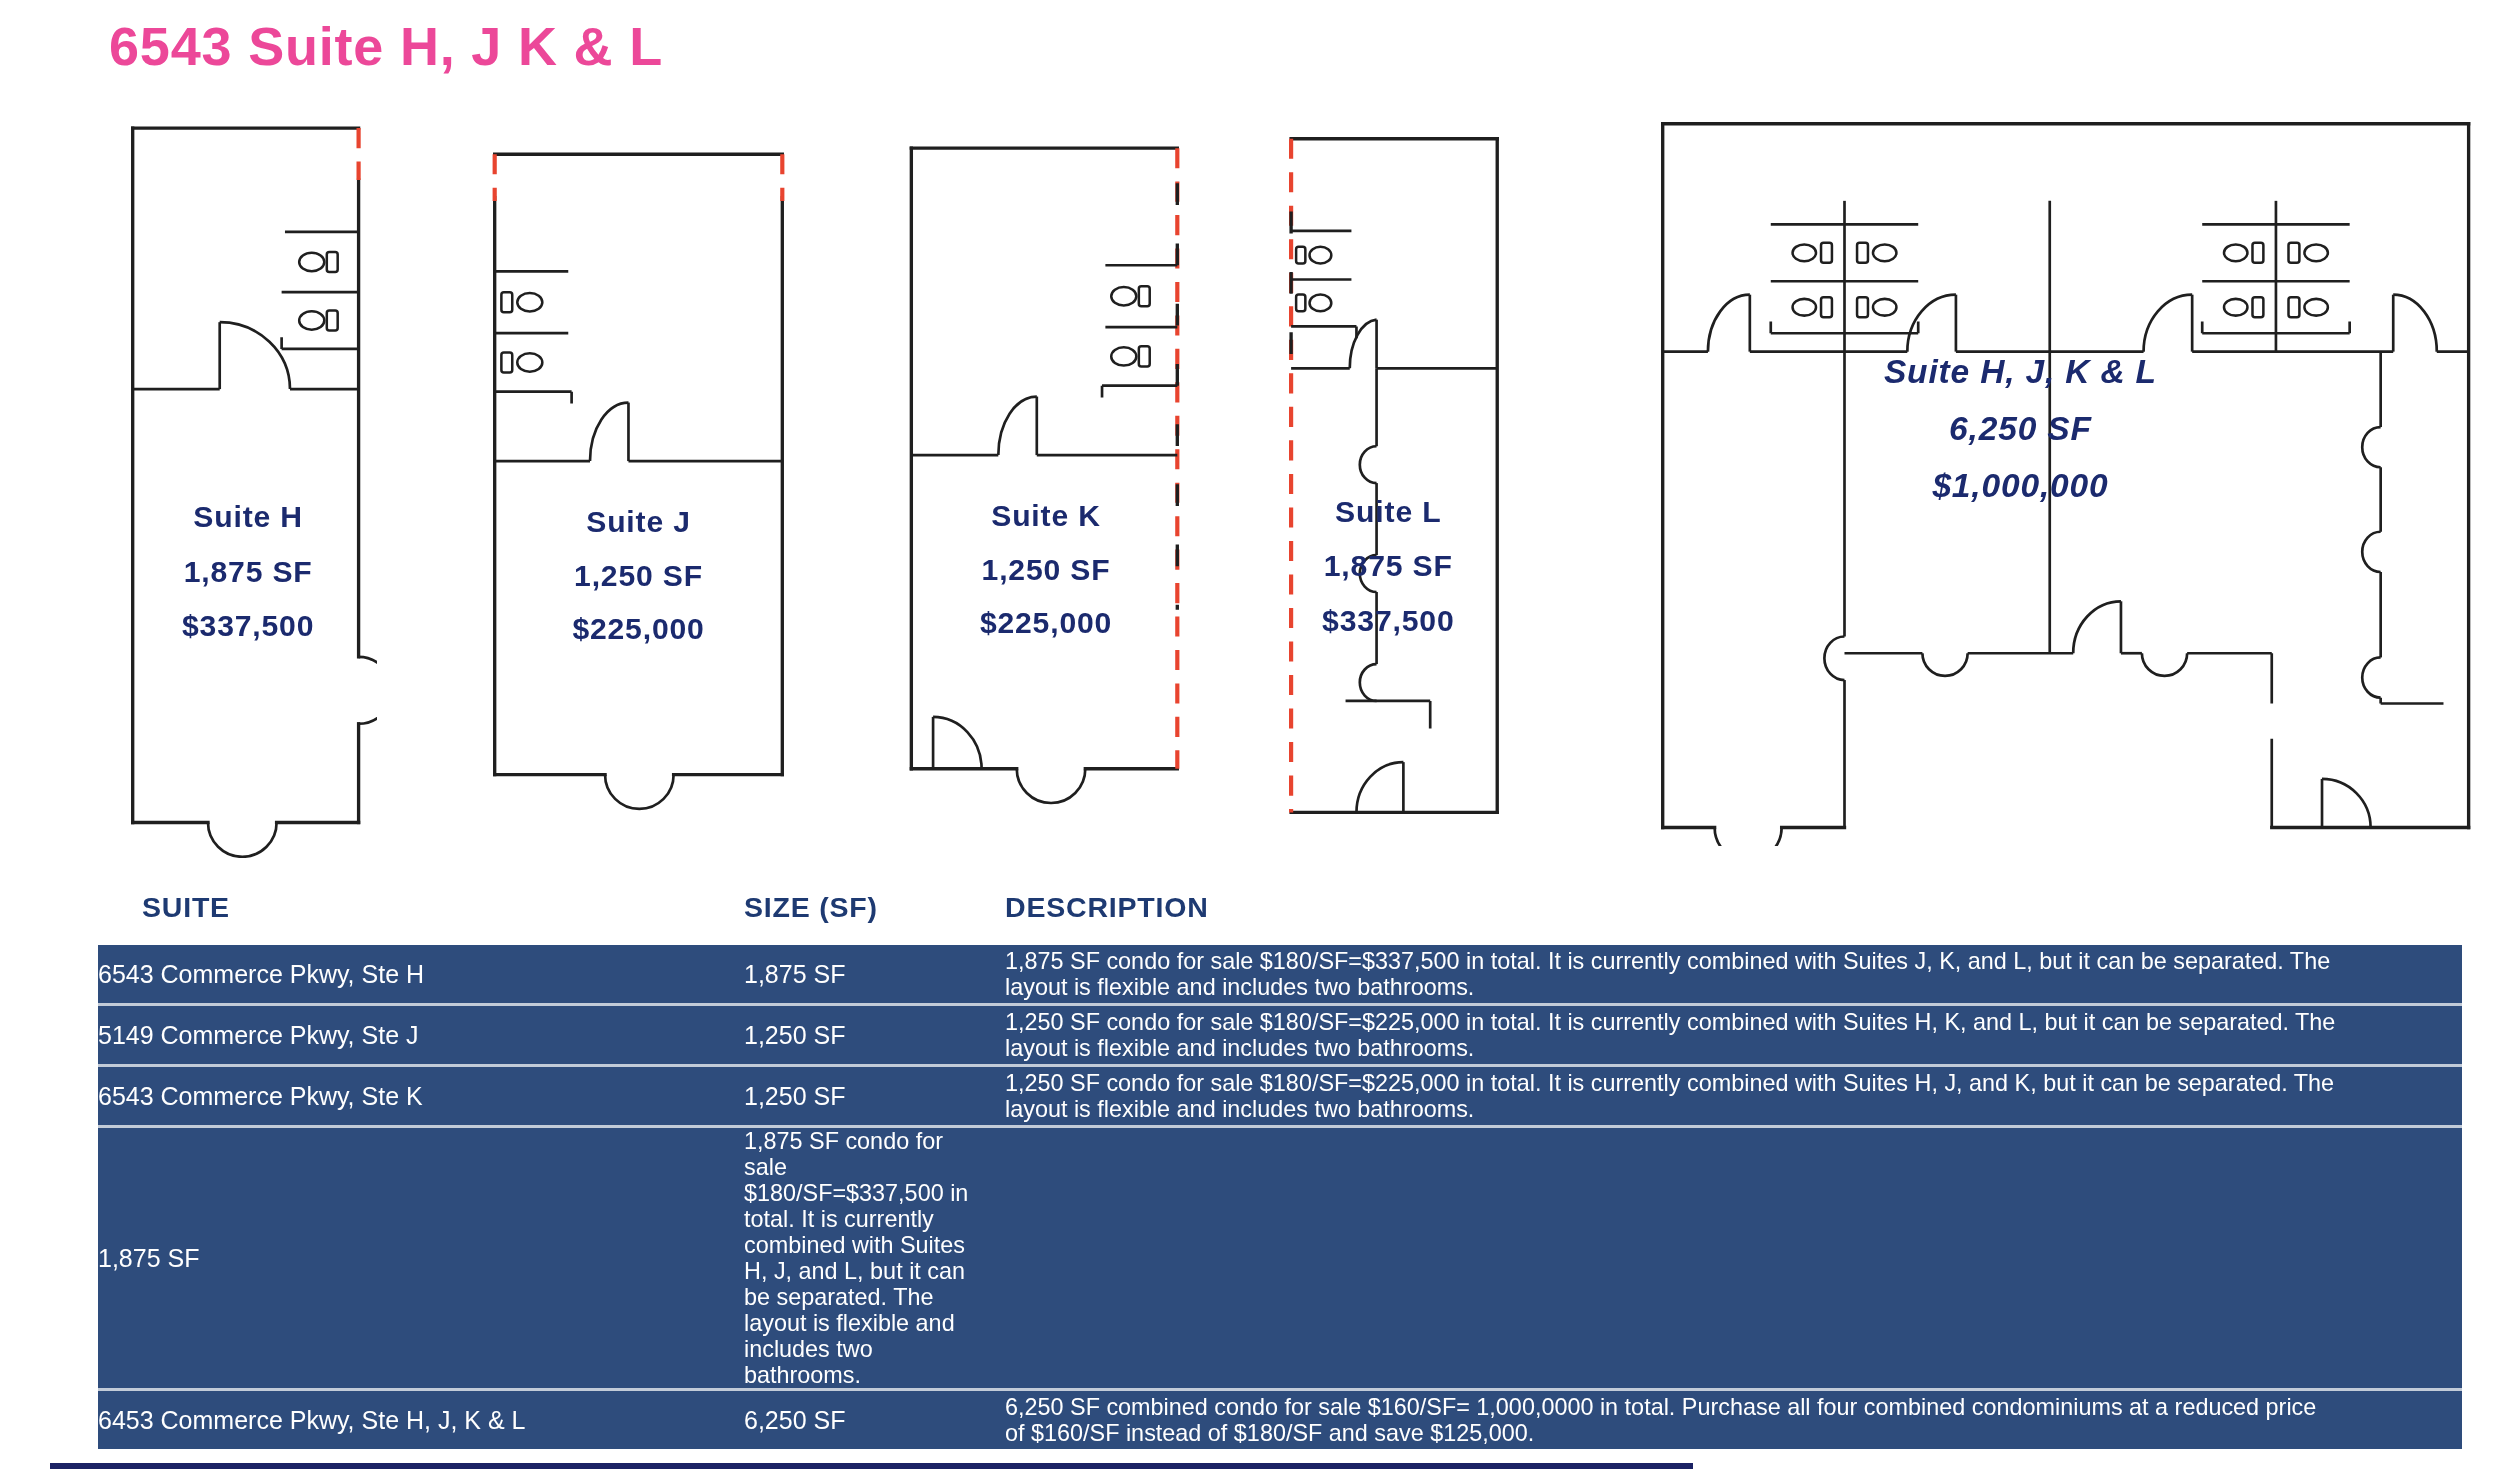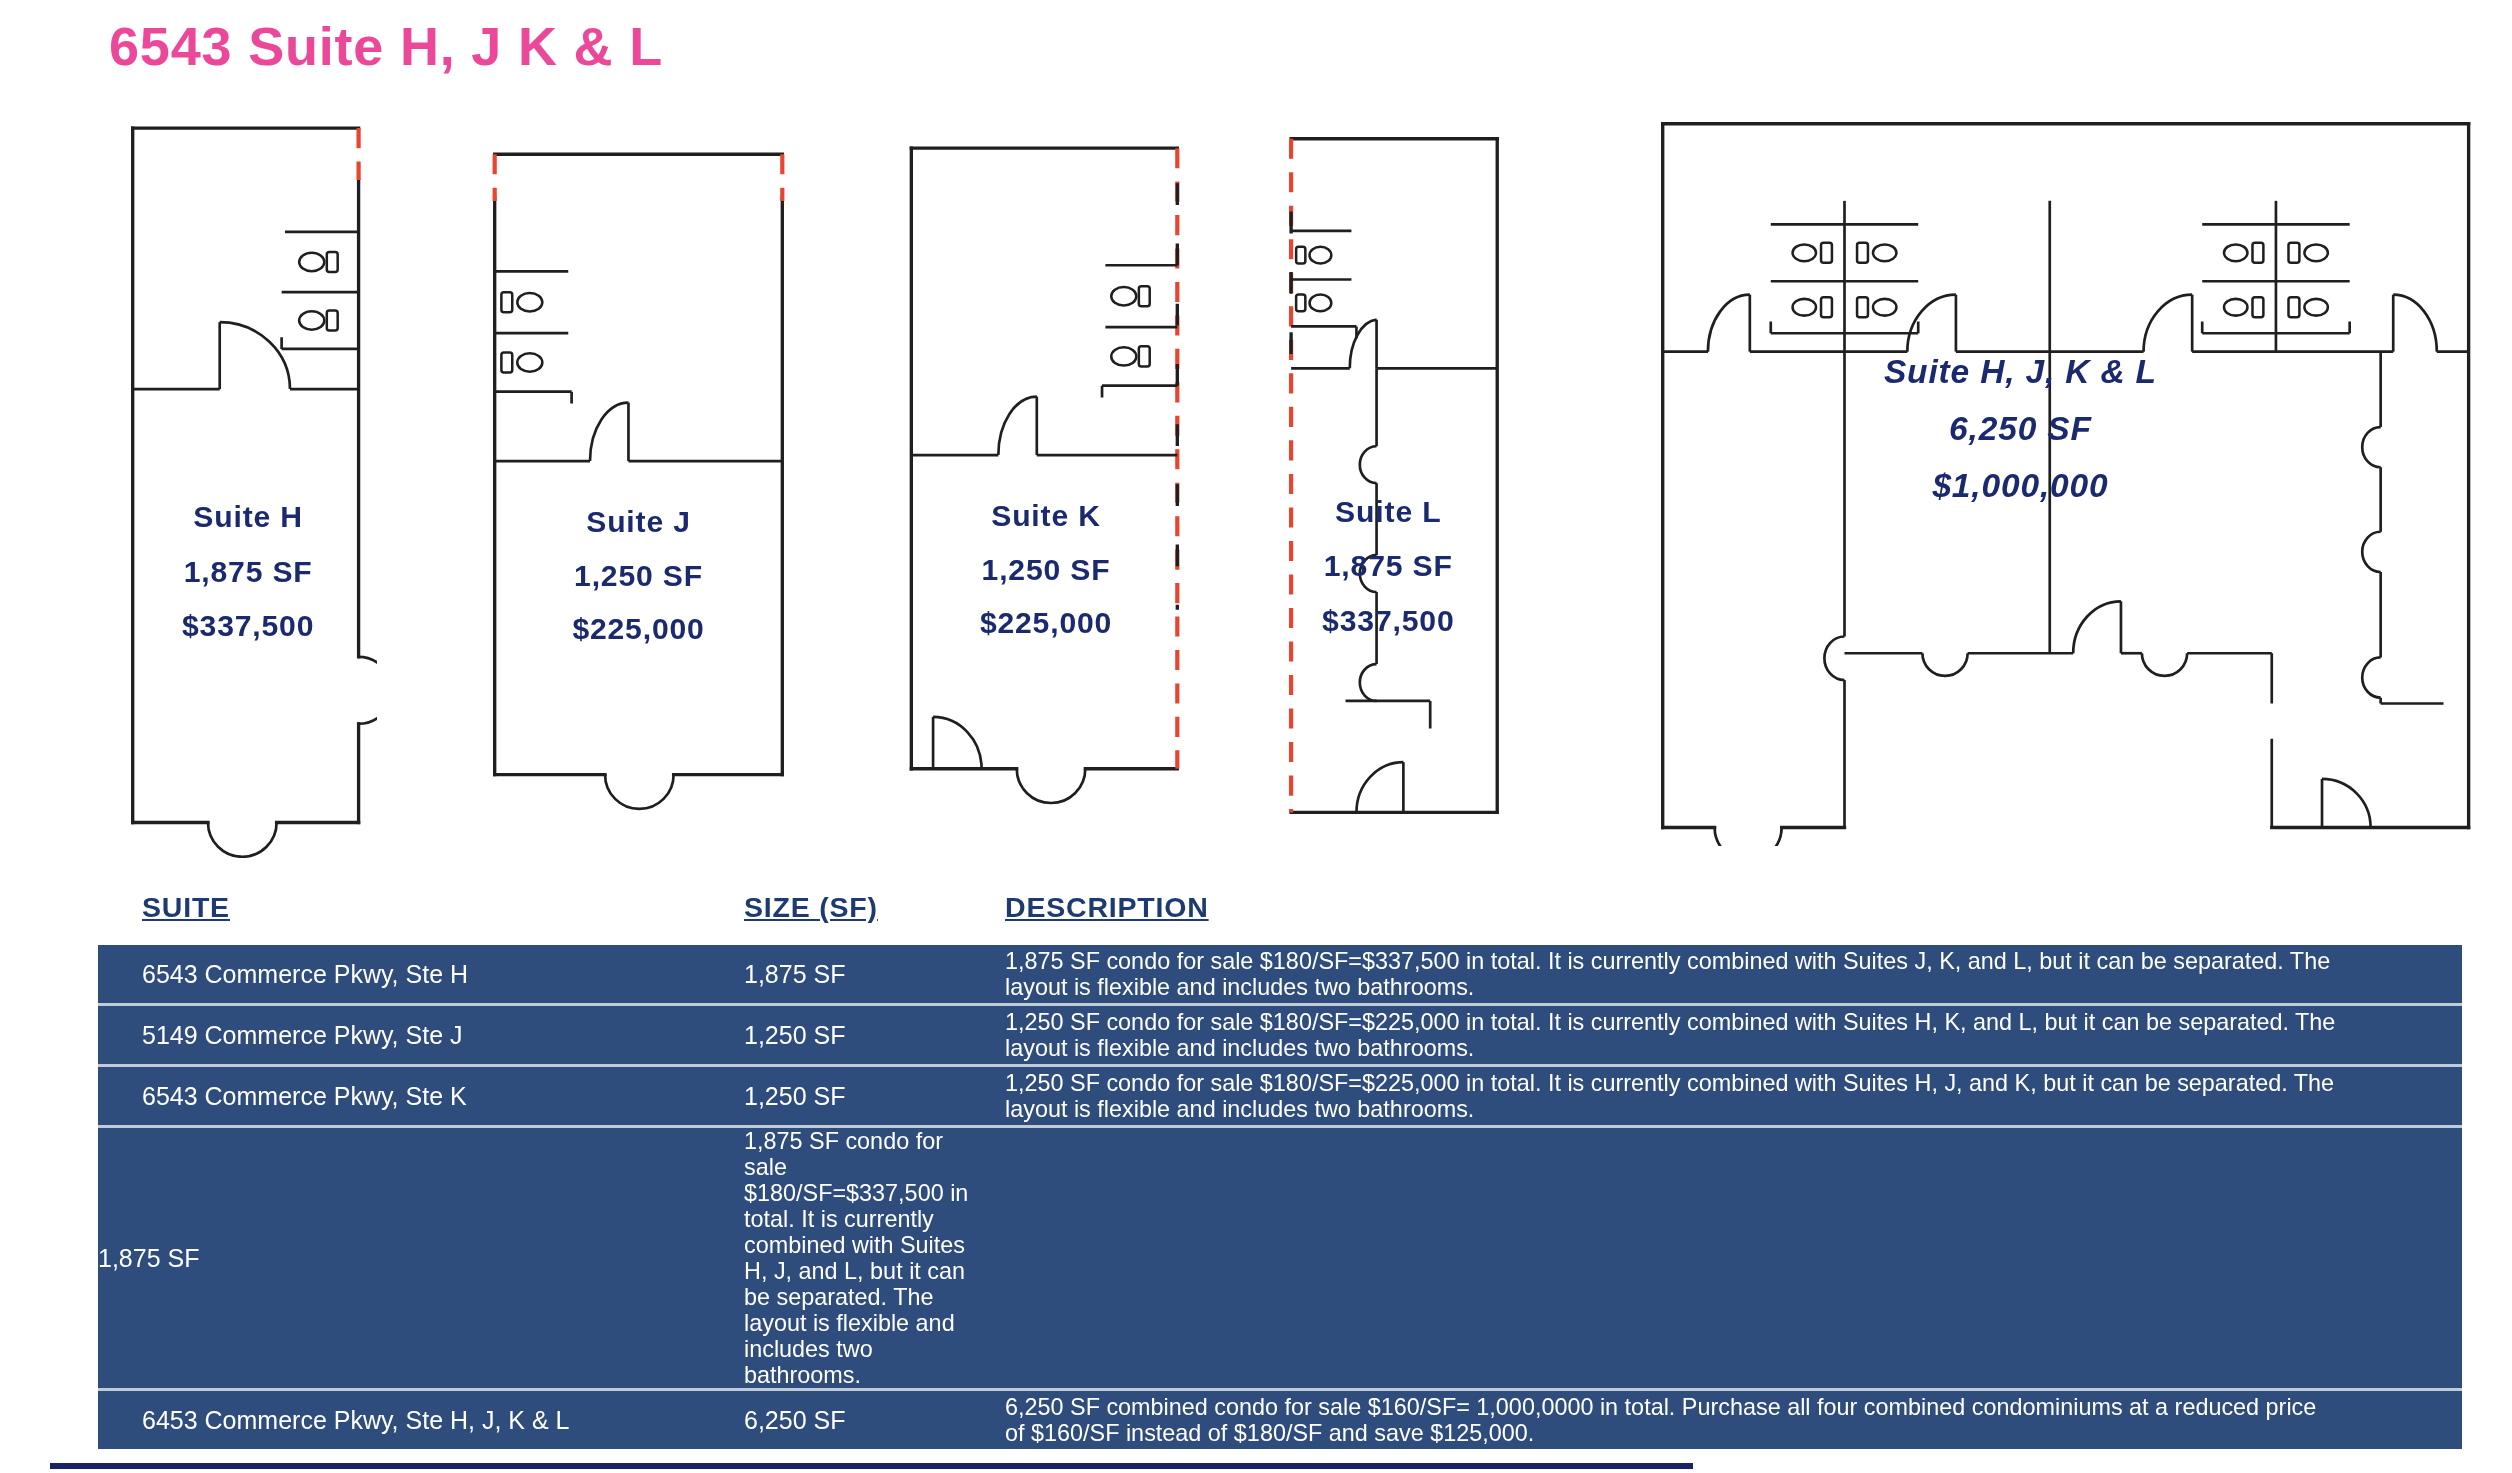--- a/index.html
+++ b/index.html
@@ -23,32 +23,32 @@
   .black-dash{stroke:#1f1f1f;stroke-width:4;fill:none;stroke-dasharray:26 46;}
   text.plan-label{
     font-family:"Liberation Sans", sans-serif;font-weight:700;fill:#1b2a6e;
     font-size:36px;text-anchor:middle;letter-spacing:1px;
   }
   text.plan-label-big{font-size:40px;}
   
   .table-header{
     position:absolute;left:98px;top:886px;width:2364px;height:42px;
     display:grid;grid-template-columns:646px 261px auto;align-items:center;
-    color:#1e3a72;font-size:28.5px;font-weight:700;letter-spacing:0.8px;text-decoration:underline;
+    color:#1e3a72;font-size:28.5px;font-weight:700;letter-spacing:0.8px;
   }
   .table-header .h-suite{padding-left:44px;}
   .suite-table{
     position:absolute;left:98px;top:945px;width:2364px;height:504px;
     background:#2e4c7c;display:flex;flex-direction:column;color:#ffffff;
   }
   .t-row{
     flex:1;display:grid;grid-template-columns:646px 261px auto;align-items:center;
   }
   .t-row + .t-row{border-top:3.3px solid #c2cbd8;}
-  .c-suite{padding-left:44px;font-size:25px;}
+  .c-suite{font-size:25px;}
   .c-size{font-size:25px;}
   .c-desc{font-size:23.4px;line-height:26px;max-width:1331px;padding-right:25px;}
   .bottom-rule{
     position:absolute;left:50px;top:1463px;width:1643px;height:5.9px;background:#1b2264;
   }
 </style>
 </head>
 <body>
 
 <div class="page-title">6543 Suite H, J K &amp; L</div>

